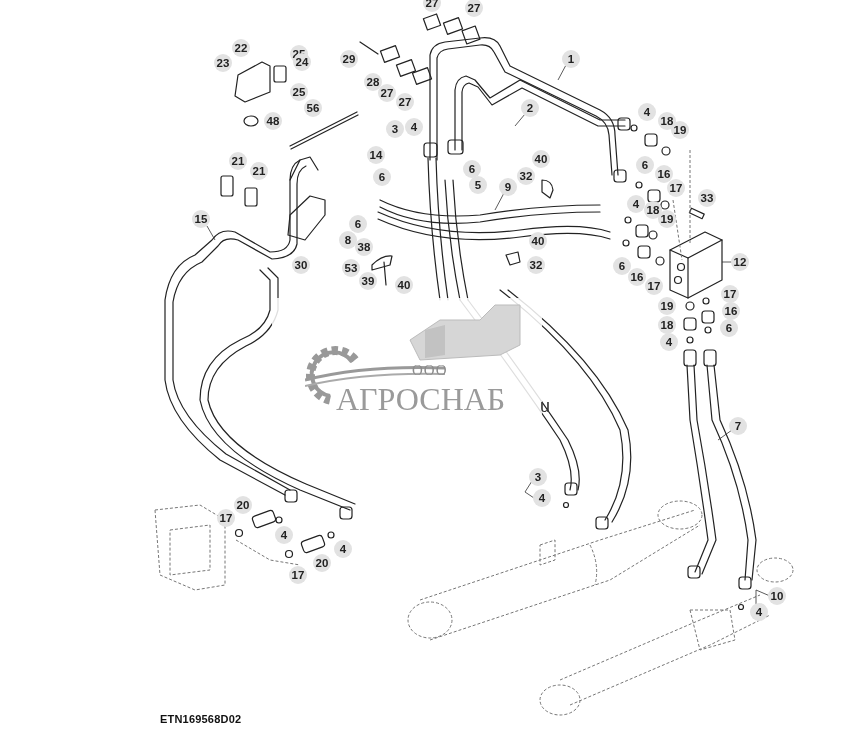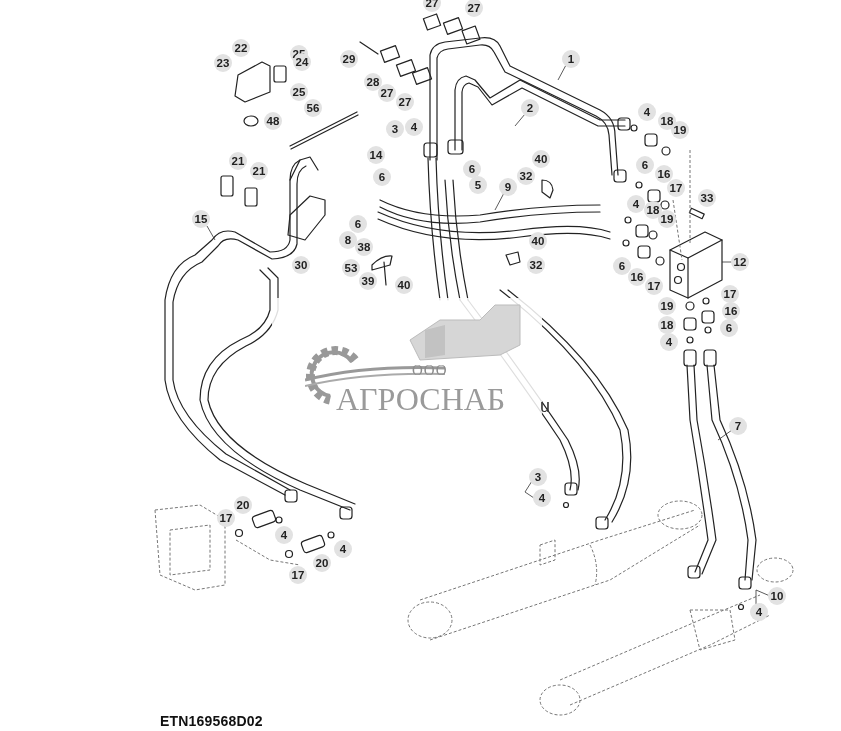--- a/index.html
+++ b/index.html
@@ -1,19 +1,19 @@
 <!DOCTYPE html>
 <html><head>
   <meta charset="utf-8">
   <style>
     html, body { margin: 0; padding: 0; background: #ffffff; }
     body { width: 841px; height: 731px; position: relative; overflow: hidden; font-family: "Liberation Sans", sans-serif; }
     #canvas { position: absolute; left: 0; top: 0; width: 841px; height: 731px; }
     .callout { position: absolute; width: 18px; height: 18px; border-radius: 50%; background: #e2e2e2; color: #222; font-size: 11.5px; font-weight: bold; text-align: center; line-height: 18px; transform: translate(-9px, -9px); cursor: pointer; }
-    .caption { position: absolute; left: 160px; top: 713px; font-size: 14px; font-weight: bold; color: #111; letter-spacing: 0.2px; }
+    .caption { position: absolute; left: 160px; top: 713px; font-size: 11px; font-weight: bold; color: #111; letter-spacing: 0.2px; }
     .wm-ooo { position: absolute; left: 412px; top: 362px; font-family: "Liberation Serif", serif; font-size: 15px; color: #8a8a8a; letter-spacing: 1px; }
     .wm-brand { position: absolute; left: 336px; top: 381px; font-family: "Liberation Serif", serif; font-size: 32px; color: #9a9a9a; letter-spacing: 0px; }
     .wm-suffix { position: absolute; left: 540px; top: 396px; font-family: "Liberation Sans", sans-serif; font-size: 18px; color: #333; }
     .wm-panel { position: absolute; left: 272px; top: 298px; width: 270px; height: 140px; background: rgba(255,255,255,0.85); }
   </style>
 </head>
 <body>
 
 <svg id="canvas" viewBox="0 0 841 731" xmlns="http://www.w3.org/2000/svg">
   <g fill="none" stroke="#222" stroke-width="1.2" stroke-linecap="round" stroke-linejoin="round">

